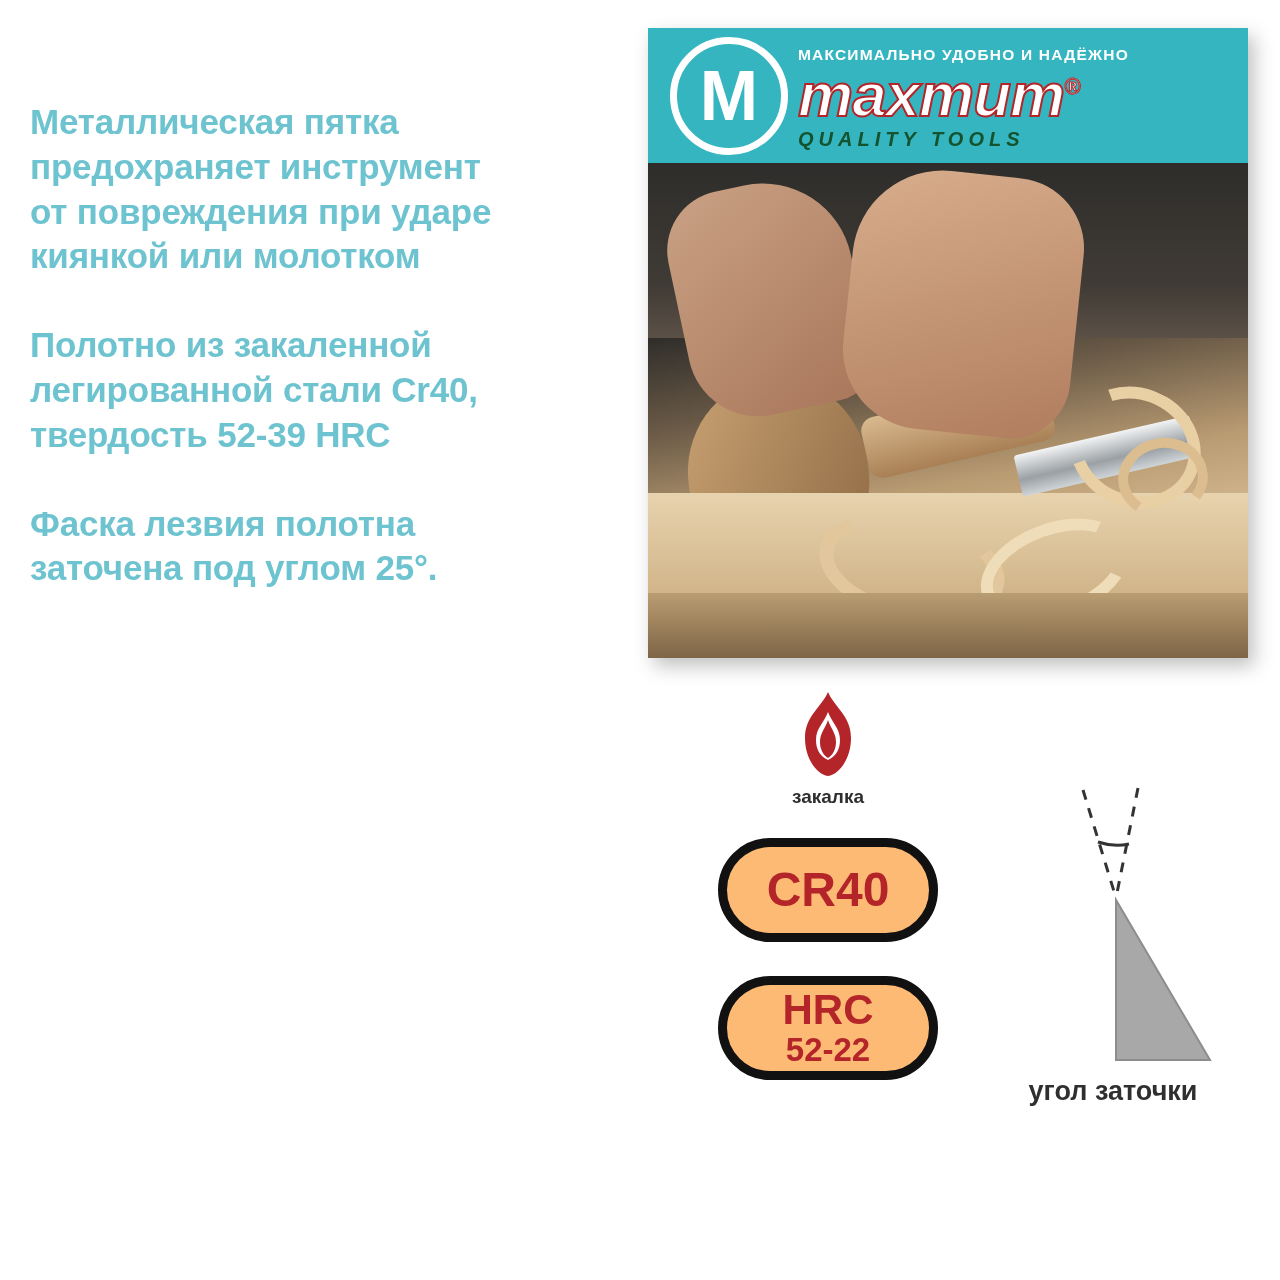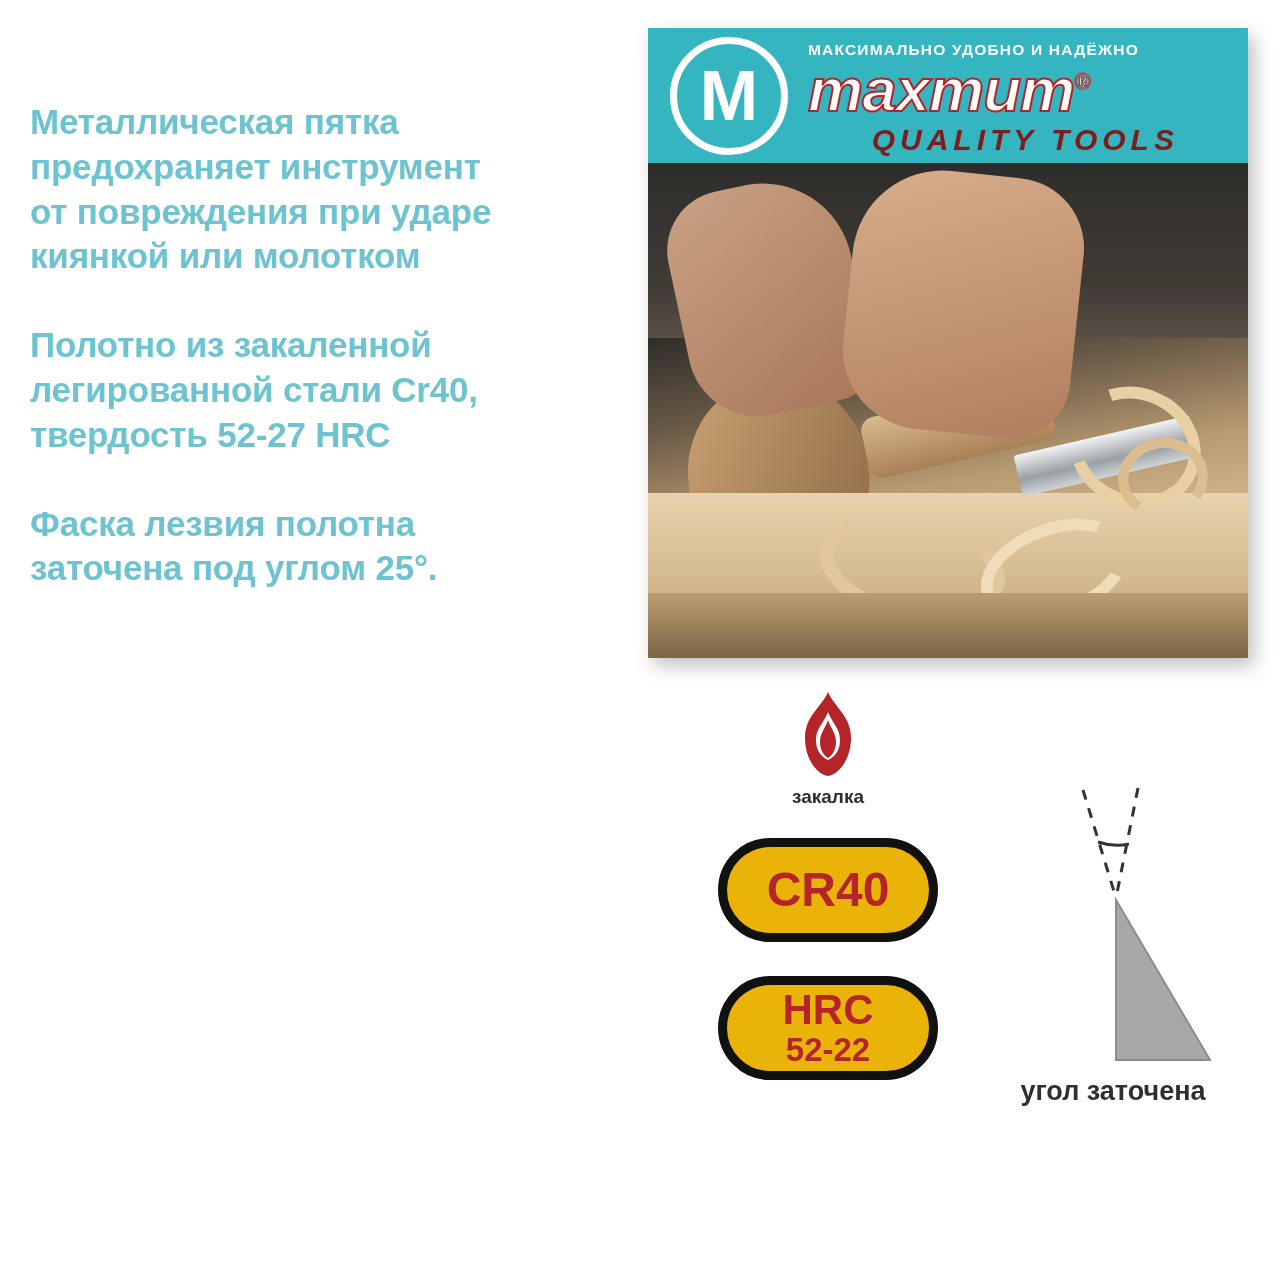--- a/index.html
+++ b/index.html
@@ -97,21 +97,21 @@
     flex: none;
   }
   #brand-logo-mark span {
     color: #ffffff;
     font-size: 70px;
     font-weight: 700;
     line-height: 1;
     font-family: "Liberation Sans", sans-serif;
   }
   #brand-text-wrap {
-    margin-left: 20px;
+    margin-left: 10px;
     padding-top: 6px;
   }
   #brand-tagline {
     color: #ffffff;
     font-size: 15.5px;
     font-weight: 700;
     letter-spacing: 1.2px;
     text-align: right;
     padding-right: 40px;
   }
@@ -128,27 +128,27 @@
   #brand-wordmark .x-accent {
     color: #ffffff;
     -webkit-text-stroke: 2px #b4252a;
   }
   #brand-reg {
     font-size: 22px;
     vertical-align: super;
     -webkit-text-stroke: 1px #b4252a;
   }
   #brand-subwordmark {
-    color: #7f1d1d;
-    font-size: 30px;
+    color: #14532d;
+    font-size: 20px;
     font-style: italic;
     font-weight: 700;
     letter-spacing: 5px;
     margin-top: 2px;
-    text-align: right;
+    text-align: left;
   }
   #photo-area {
     position: absolute;
     left: 0;
     top: 135px;
     width: 600px;
     height: 495px;
     overflow: hidden;
     background: linear-gradient(170deg,#3a3a3c 0%,#2b2a28 28%,#6a5a47 45%,#b99b72 62%,#d8bd94 78%,#e6d2ae 100%);
   }
@@ -263,21 +263,21 @@
   .pill {
     width: 220px;
     height: 104px;
     border: 9px solid #111111;
     border-radius: 56px;
     margin: 0 auto;
     display: flex;
     flex-direction: column;
     align-items: center;
     justify-content: center;
-    background: #eab308;
+    background: #fdba74;
     box-sizing: border-box;
   }
   .pill-main {
     color: #b4252a;
     font-size: 48px;
     font-weight: 700;
     line-height: 1;
   }
   .pill-sub {
     color: #b4252a;
@@ -324,21 +324,21 @@
 от повреждения при ударе
 киянкой или молотком</div>
   </div>
 
   <div class="feature-block">
     <div class="feature-shadow">Полотно из закаленной
 легированной стали Cr40,
 твердость 52-56 HRC</div>
     <div class="feature-text">Полотно из закаленной
 легированной стали Cr40,
-твердость 52-27 HRC</div>
+твердость 52-39 HRC</div>
   </div>
 
   <div class="feature-block">
     <div class="feature-shadow">Фаска лезвия полотна
 заточена под углом 25°.</div>
     <div class="feature-text">Фаска лезвия полотна
 заточена под углом 25°.</div>
   </div>
 
 
@@ -413,18 +413,18 @@
       <svg id="angle-graphic" viewBox="0 0 250 300">
 
         <line x1="95" y1="20" x2="128" y2="128" stroke="#333333" stroke-width="3" stroke-dasharray="10 9"></line>
         <line x1="150" y1="18" x2="128" y2="128" stroke="#333333" stroke-width="3" stroke-dasharray="10 9"></line>
 
         <path d="M110 72 A 60 60 0 0 0 141 74" fill="none" stroke="#333333" stroke-width="3"></path>
 
         <polygon points="128,130 128,290 222,290" fill="#a8a8a8"></polygon>
         <polygon points="128,130 128,290 222,290" fill="none" stroke="#8d8d8d" stroke-width="2"></polygon>
       </svg>
-      <div id="angle-caption">угол заточена</div>
+      <div id="angle-caption">угол заточки</div>
     </div>
 
   </div>
 
 </div>
 
 </body></html>

